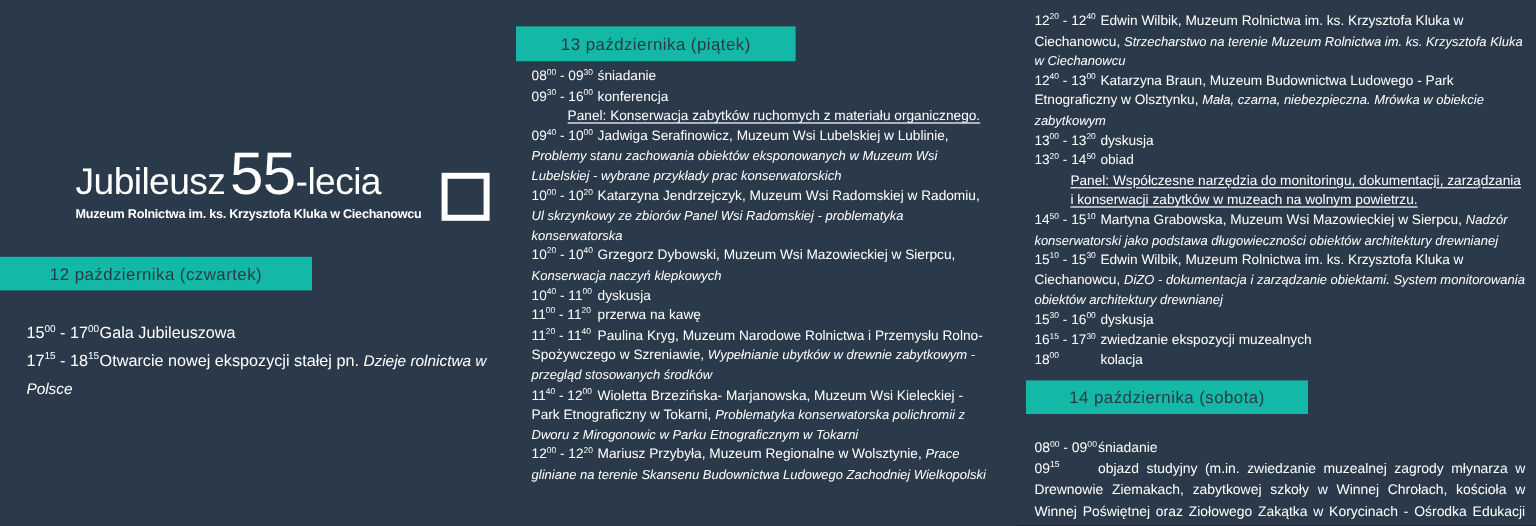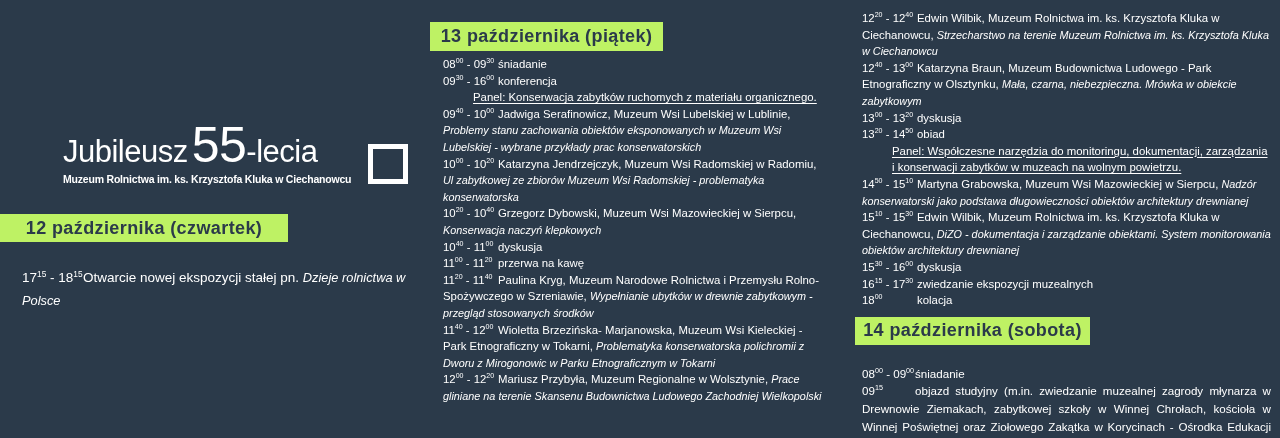--- a/index.html
+++ b/index.html
@@ -12,25 +12,25 @@
   .logo { position:absolute; left:63px; top:88px; display:flex; align-items:flex-end; gap:17px; }
   .logo-text { display:flex; flex-direction:column;margin-top:32px; }
   .logo-line { white-space:nowrap; line-height:1; letter-spacing:-0.5px; }
   .logo-word   { font-size:31px; font-weight:400; }
   .logo-num    { font-size:50px; font-weight:400; }
   .logo-suffix { font-size:31px; font-weight:400; }
   .logo-sub { font-size:10.5px; font-weight:bold; letter-spacing:-0.2px; margin-top:3px; white-space:nowrap; }
   .logo-square { width:30px; height:30px; border:5px solid #ffffff; margin-bottom:1px; }
   
   .day-header {
-    position:absolute; background:#bef264; color:#2b3a4a;
+    position:absolute; background:#14b8a6; color:#2b3a4a;
     display:flex; align-items:center; justify-content:center;
-    font-size:18px; letter-spacing:0.4px; white-space:nowrap;font-weight:bold;
+    font-size:14px; letter-spacing:0.4px; white-space:nowrap;
   }
-  .box-left  { left:0;     top:214px; width:288px; height:28px; }
+  .box-left  { left:0;     top:214px; width:260px; height:28px; }
   .box-mid   { left:430px; top:22px;  width:233px; height:29px; }
   .box-right { width:235px; height:28px; margin:8px 0 14px 0; position:static; }
   
   .sec p { margin:0; }
   .time { display:inline-block; min-width:55px; }
   sup { font-size:0.62em; line-height:0; vertical-align:super; }
   .it { font-style:italic; font-size:0.95em; }
   .panel { text-decoration:underline; text-underline-offset:2px;padding-left:30px; }
   .justify { text-align:justify; }
 
@@ -57,32 +57,33 @@
       </div>
       <div class="logo-sub">Muzeum Rolnictwa im. ks. Krzysztofa Kluka w Ciechanowcu</div>
     </div>
     <div class="logo-square"></div>
   </div>
 
   <div class="day-header box-left">
     <span>12 października (czwartek)</span>
   </div>
   <div class="sec sec-day12">
+      <p class="entry"><span class="time">15<sup>00</sup> - 17<sup>00</sup></span><span>Gala Jubileuszowa</span></p>
       <p class="entry"><span class="time">17<sup>15</sup> - 18<sup>15</sup></span><span>Otwarcie nowej ekspozycji stałej pn. </span><span class="it">Dzieje rolnictwa w Polsce</span></p>
     </div>
 
   <div class="day-header box-mid">
     <span>13 października (piątek)</span>
   </div>
   <div class="sec sec-day13">
       <p class="entry"><span class="time">08<sup>00</sup> - 09<sup>30</sup></span><span>śniadanie</span></p>
       <p class="entry"><span class="time">09<sup>30</sup> - 16<sup>00</sup></span><span>konferencja</span></p>
       <p class="panel">Panel: Konserwacja zabytków ruchomych z materiału organicznego.</p>
       <p class="entry"><span class="time">09<sup>40</sup> - 10<sup>00</sup></span><span>Jadwiga Serafinowicz, Muzeum Wsi Lubelskiej w Lublinie, </span><span class="it">Problemy stanu zachowania obiektów eksponowanych w Muzeum Wsi Lubelskiej - wybrane przykłady prac konserwatorskich</span></p>
-      <p class="entry"><span class="time">10<sup>00</sup> - 10<sup>20</sup></span><span>Katarzyna Jendrzejczyk, Muzeum Wsi Radomskiej w Radomiu, </span><span class="it">Ul zabytkowej ze zbiorów Muzeum Wsi Radomskiej - problematyka konserwatorska</span></p>
+      <p class="entry"><span class="time">10<sup>00</sup> - 10<sup>20</sup></span><span>Katarzyna Jendrzejczyk, Muzeum Wsi Radomskiej w Radomiu, </span><span class="it">Ul skrzynkowy ze zbiorów Panel Wsi Radomskiej - problematyka konserwatorska</span></p>
       <p class="entry"><span class="time">10<sup>20</sup> - 10<sup>40</sup></span><span>Grzegorz Dybowski, Muzeum Wsi Mazowieckiej w Sierpcu, </span><span class="it">Konserwacja naczyń klepkowych</span></p>
       <p class="entry"><span class="time">10<sup>40</sup> - 11<sup>00</sup></span><span>dyskusja</span></p>
       <p class="entry"><span class="time">11<sup>00</sup> - 11<sup>20</sup></span><span>przerwa na kawę</span></p>
       <p class="entry"><span class="time">11<sup>20</sup> - 11<sup>40</sup></span><span>Paulina Kryg, Muzeum Narodowe Rolnictwa i Przemysłu Rolno-Spożywczego w Szreniawie, </span><span class="it">Wypełnianie ubytków w drewnie zabytkowym - przegląd stosowanych środków</span></p>
       <p class="entry"><span class="time">11<sup>40</sup> - 12<sup>00</sup></span><span>Wioletta Brzezińska- Marjanowska, Muzeum Wsi Kieleckiej - Park Etnograficzny w Tokarni, </span><span class="it">Problematyka konserwatorska polichromii z Dworu z Mirogonowic w Parku Etnograficznym w Tokarni</span></p>
       <p class="entry"><span class="time">12<sup>00</sup> - 12<sup>20</sup></span><span>Mariusz Przybyła, Muzeum Regionalne w Wolsztynie, </span><span class="it">Prace gliniane na terenie Skansenu Budownictwa Ludowego Zachodniej Wielkopolski</span></p>
     </div>
 
   <div class="col-right">
     <div class="sec sec-day13cont">

